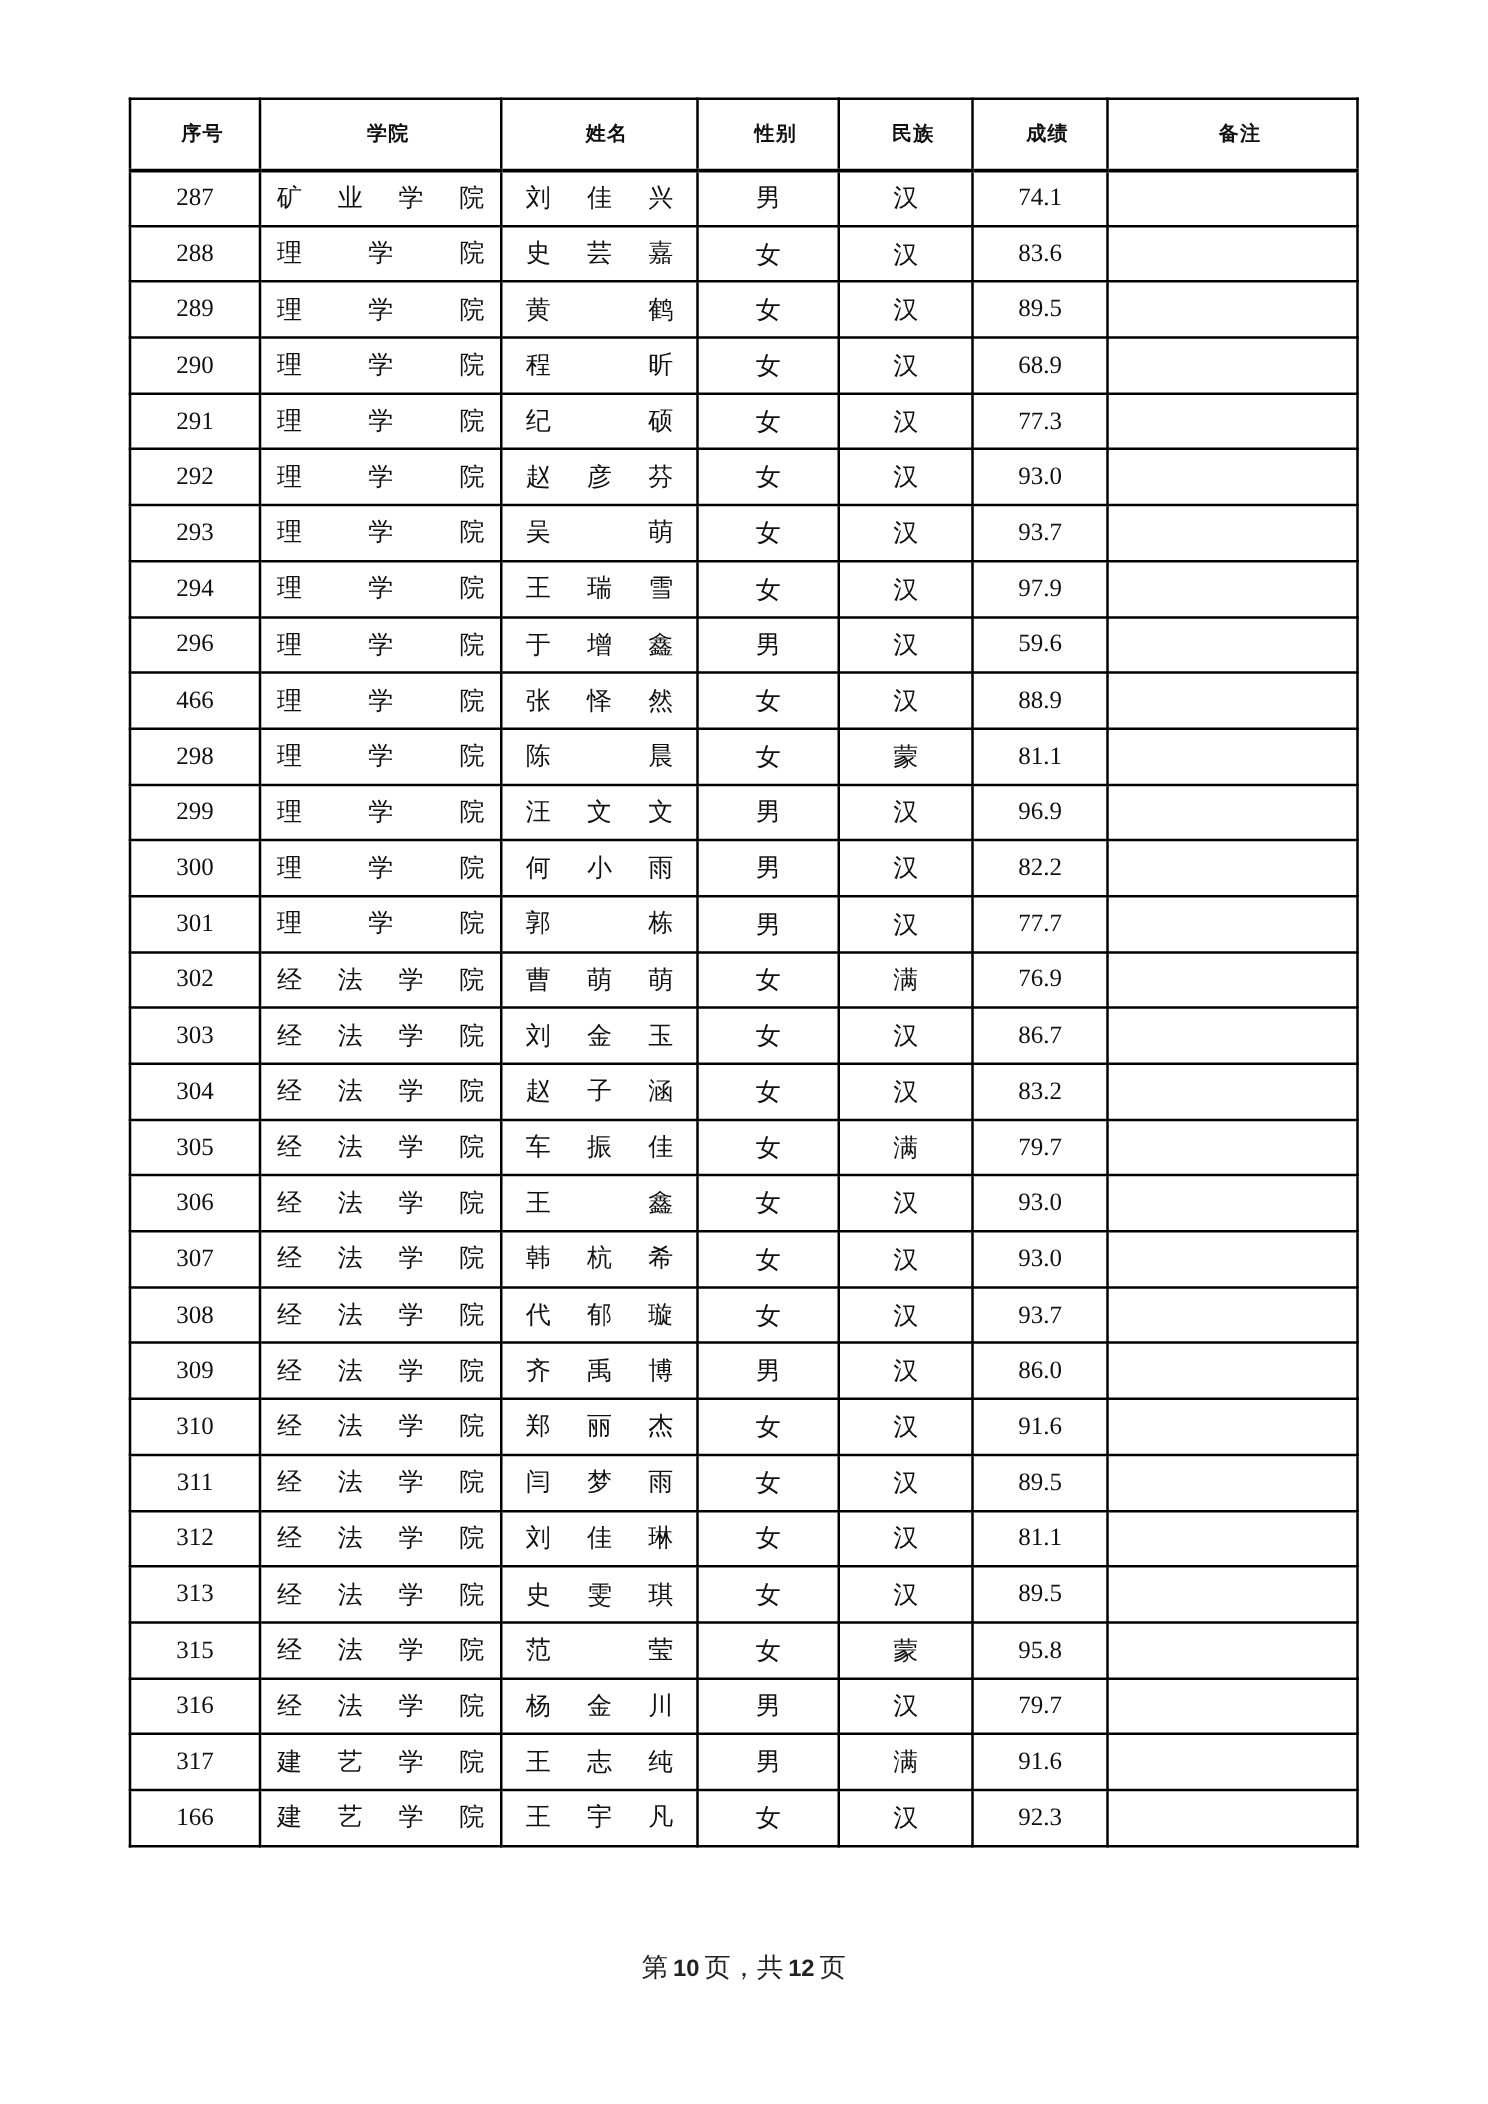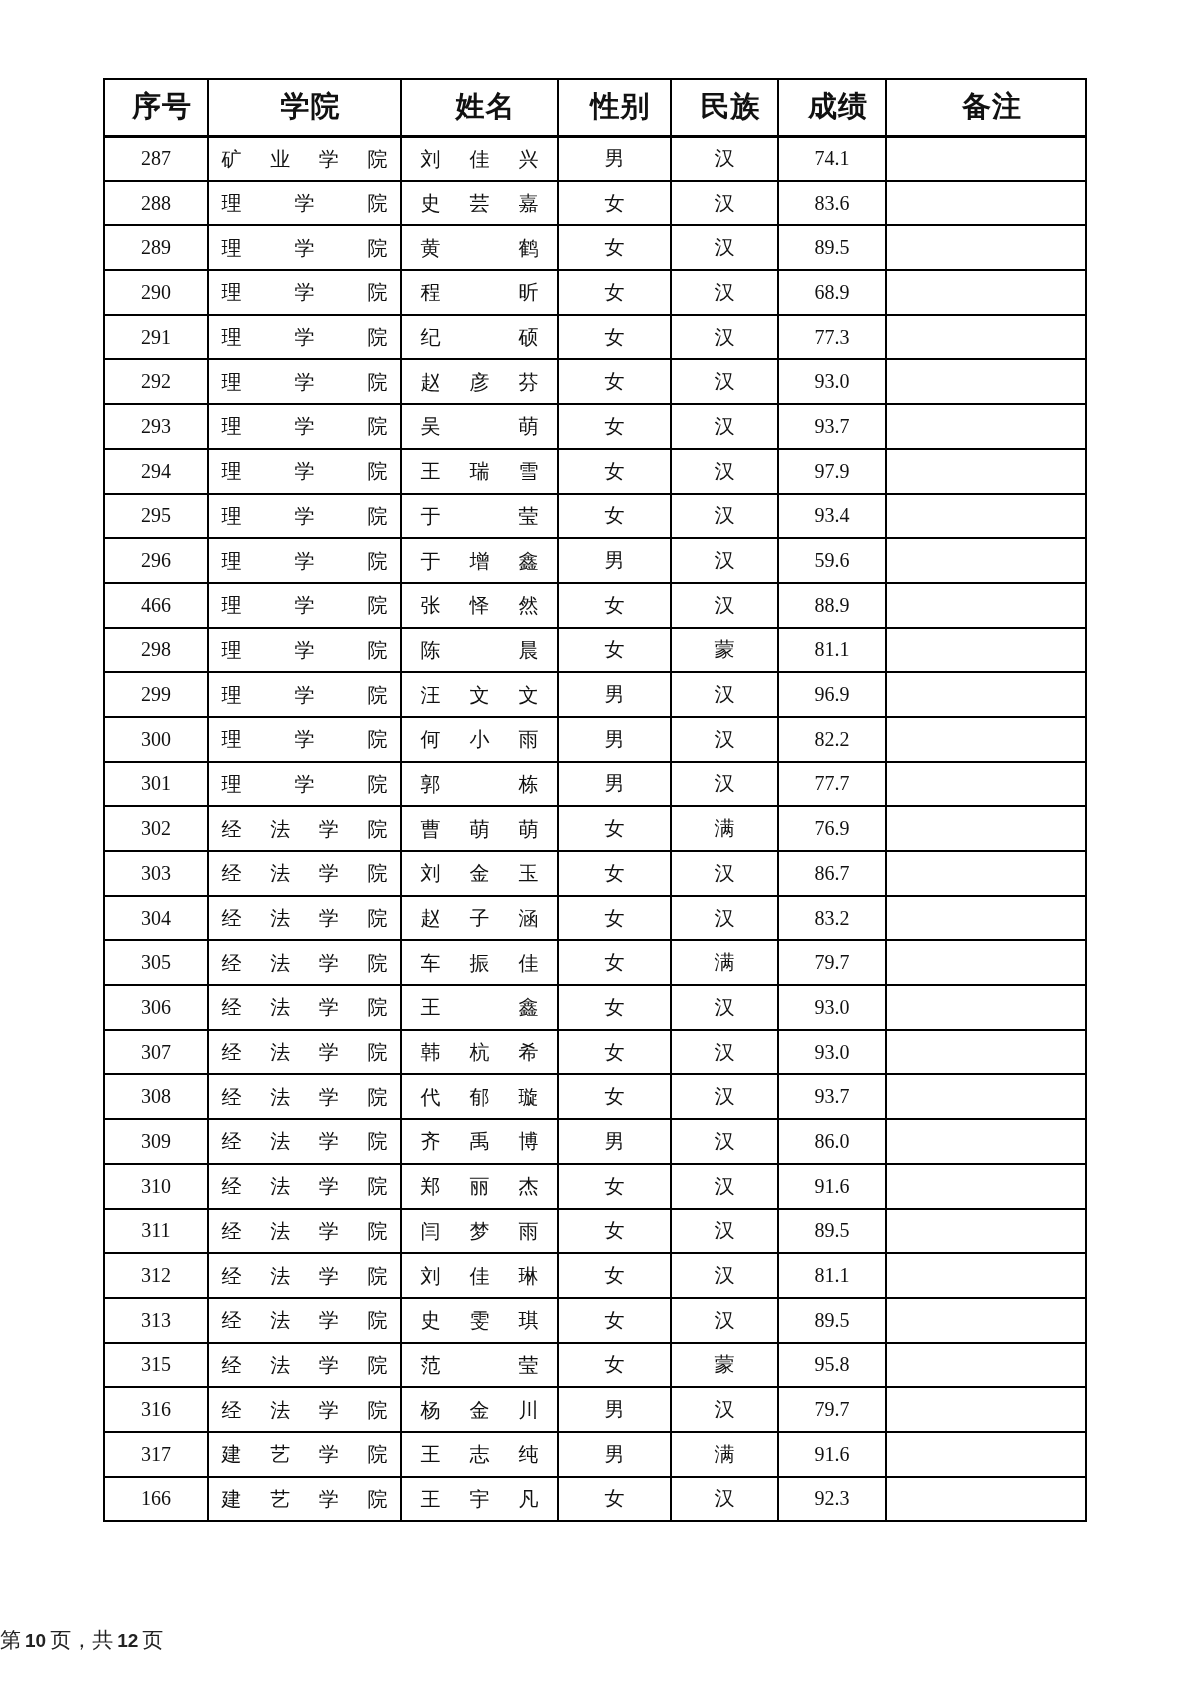--- a/index.html
+++ b/index.html
@@ -24,43 +24,43 @@
     padding:0;
     text-align:center;
     vertical-align:middle;
     overflow:hidden;
     white-space:nowrap;
   }
   .roster-table thead tr{height:57px;}
   .roster-table thead th{
     font-family:"Liberation Sans","DejaVu Sans",sans-serif;
     font-weight:bold;
-    font-size:29px;
+    font-size:16px;
     border-bottom-width:3px;
     letter-spacing:1px;
     padding-left:12px;
   }
   .roster-table tbody tr{height:44.7px;padding-left:28px;}
   .roster-table tbody td{
     font-size:20px;
   }
   
   .dist{
     display:flex;
     justify-content:space-between;
     margin:0 auto;
   }
   .dist.college{width:166px;}
   .dist.name{width:118px;}
   .dist span{display:block;line-height:1;}
   .footer{
     position:absolute;
-    left:0;top:1626px;
+    left:0;top:1560px;
     width:1190px;
-    text-align:left;
+    text-align:center;
     font-size:21px;
     color:#222;
   }
   .footer .pgnum{
     font-family:"Liberation Sans","DejaVu Sans",sans-serif;
     font-weight:bold;
     font-size:19px;
     margin:0 4px;
   }
 </style>
@@ -250,40 +250,20 @@
               <span>瑞</span>
               <span>雪</span>
             </div>
           </td>
           <td>女</td>
           <td>汉</td>
           <td>97.9</td>
           <td></td>
         </tr>
         <tr>
-          <td>295</td>
-          <td>
-            <div class="dist college">
-              <span>理</span>
-              <span>学</span>
-              <span>院</span>
-            </div>
-          </td>
-          <td>
-            <div class="dist name">
-              <span>于</span>
-              <span>莹</span>
-            </div>
-          </td>
-          <td>女</td>
-          <td>汉</td>
-          <td>93.4</td>
-          <td></td>
-        </tr>
-        <tr>
           <td>296</td>
           <td>
             <div class="dist college">
               <span>理</span>
               <span>学</span>
               <span>院</span>
             </div>
           </td>
           <td>
             <div class="dist name">

